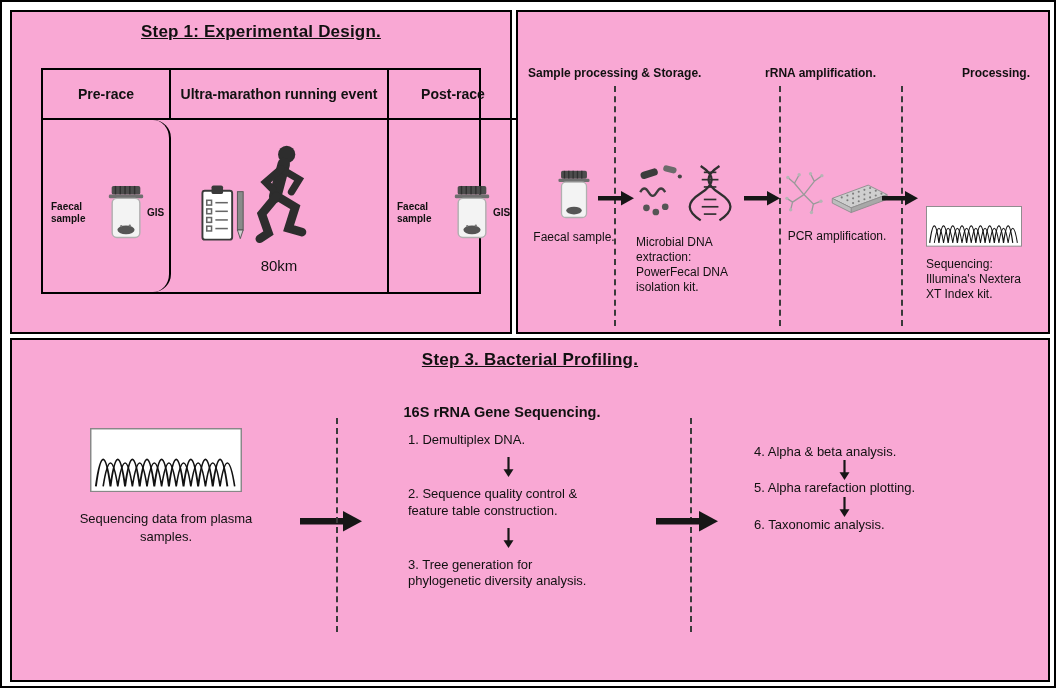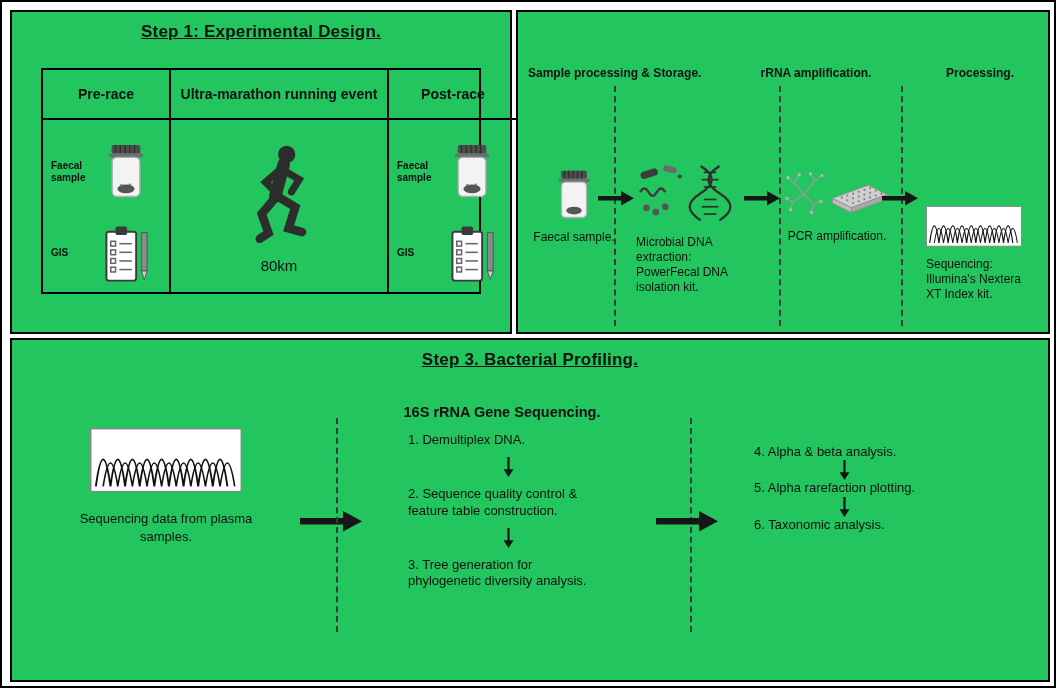--- a/index.html
+++ b/index.html
@@ -2,52 +2,52 @@
 <html><head>
 <meta charset="utf-8">
 <style>
   * { margin:0; padding:0; box-sizing:border-box; }
   html,body { background:#ffffff; }
   body { font-family:"Liberation Sans", sans-serif; color:#111; }
 
   .canvas { position:relative; width:1056px; height:688px; background:#fff;
             border:2px solid #000; overflow:hidden; }
 
-  .panel { position:absolute; border:2px solid #000; background:#22c55e; }
+  .panel { position:absolute; border:2px solid #000; background:#f9a8d4; }
   #step1-panel { left:8px;   top:8px;   width:502px;  height:324px; }
   #step2-panel { left:514px; top:8px;   width:534px;  height:324px; }
   #step3-panel { left:8px;   top:336px; width:1040px; height:344px; }
 
   .panel-title { text-align:center; font-weight:bold; font-size:17px;
                  text-decoration:underline; margin-top:10px; letter-spacing:.2px; }
 
   
   .s1-table { display:grid; grid-template-columns:128px 218px 128px;
               grid-template-rows:50px 172px; width:440px; margin:26px auto 0;
               border:2px solid #000; }
   .s1-head { display:flex; align-items:center; justify-content:center;
              text-align:center; font-weight:bold; font-size:14px; line-height:1.2;
              border-bottom:2px solid #000; border-right:2px solid #000; padding:2px 6px; }
   .s1-head.last { border-right:none; }
   .s1-cell { border-right:2px solid #000; }
   .s1-cell.last { border-right:none; }
-  .sample-cell { display:flex; flex-direction:column; justify-content:space-between;
-                 padding:24px 8px 10px; }
+  .sample-cell { display:flex; flex-direction:row; justify-content:space-between;
+                 padding:24px 8px 10px;border-radius:18px; }
   .sample-row { display:flex; align-items:center; gap:8px; }
   .small-label { font-size:10px; font-weight:bold; width:46px; line-height:1.2; }
   .jar-svg { width:42px; height:auto; flex:0 0 auto; }
   .clip-svg { width:46px; height:auto; flex:0 0 auto; }
   .runner-cell { display:flex; flex-direction:column; align-items:center;
                  justify-content:center; padding-top:4px; }
   .runner-svg { width:92px; height:auto; }
   .distance { font-weight:normal; font-size:15px; margin-top:4px; }
 
   
   .stage-label { position:absolute; font-weight:bold; font-size:12px;
-                 white-space:nowrap; text-align:center; }
+                 white-space:nowrap; text-align:right; }
   #stage-processing   { left:10px;  top:54px; }
   #stage-amplification{ left:238px; top:54px; width:120px; }
   #stage-sequencing   { left:412px; top:54px; width:100px; }
 
   .dashed-v { position:absolute; width:0; border-left:2px dashed #3a3a3a; }
   #s2-dash-1 { left:96px;  top:74px; height:240px; }
   #s2-dash-2 { left:261px; top:74px; height:240px; }
   #s2-dash-3 { left:383px; top:74px; height:240px; }
 
   .flow-item { position:absolute; display:flex; flex-direction:column; align-items:center; }

